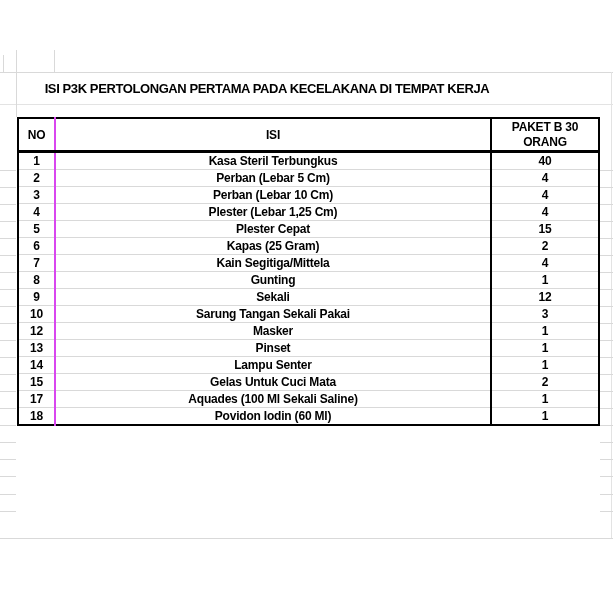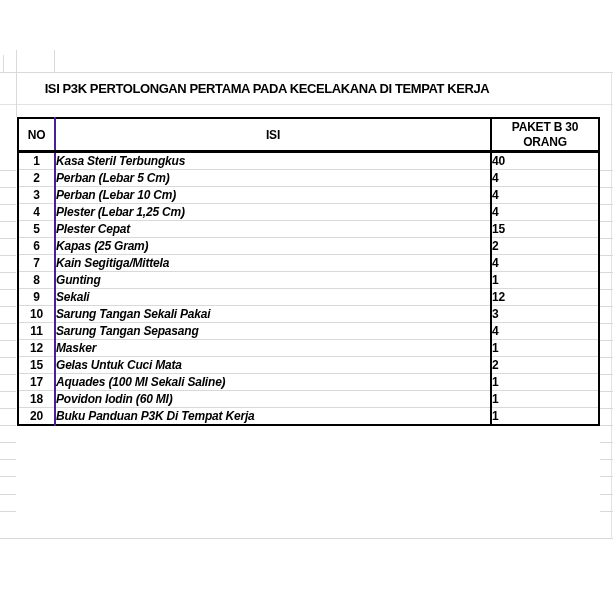--- a/index.html
+++ b/index.html
@@ -53,24 +53,24 @@
     white-space:pre-line;
     line-height:15px;
   }
   table.p3k tbody td {
     height:16px;
     line-height:16px;
     border-top:1px solid #d9d9d9;
     vertical-align:middle;
   }
   table.p3k tbody tr:first-child td { border-top:none; }
-  .b-no   { border-right:2px solid #4c1d95; text-align:center; }
+  .b-no   { border-right:2px solid #d946ef; text-align:center; }
   .b-isi  { border-right:2px solid #000; }
-  td.b-isi { padding-left:6px; text-align:left;font-style:italic; }
-  .b-qty  { }
+  td.b-isi { padding-left:6px; text-align:center; }
+  .b-qty  { text-align:center; }
 </style>
 </head>
 <body>
 
 <div class="canvas">
 
   <div class="gridline" style="left:0;   top:72px;  width:613px; height:1px;"></div>
   <div class="gridline faint" style="left:0;   top:104px; width:613px; height:1px;"></div>
   <div class="gridline" style="left:0;   top:538px; width:613px; height:1px;"></div>
   <div class="gridline" style="left:3px;   top:55px; width:1px; height:17px;"></div>
@@ -192,33 +192,38 @@
       <td class="b-isi">Sekali</td>
       <td class="b-qty">12</td>
     </tr>
 
     <tr>
       <td class="b-no">10</td>
       <td class="b-isi">Sarung Tangan Sekali Pakai</td>
       <td class="b-qty">3</td>
     </tr>
 
-    <tr>
-      <td class="b-no">11</td>
-      <td class="b-isi">Sarung Tangan Sepasang</td>
-      <td class="b-qty">4</td>
-    </tr>
 
     <tr>
       <td class="b-no">12</td>
       <td class="b-isi">Masker</td>
       <td class="b-qty">1</td>
     </tr>
 
-
+    <tr>
+      <td class="b-no">13</td>
+      <td class="b-isi">Pinset</td>
+      <td class="b-qty">1</td>
+    </tr>
+
+    <tr>
+      <td class="b-no">14</td>
+      <td class="b-isi">Lampu Senter</td>
+      <td class="b-qty">1</td>
+    </tr>
 
     <tr>
       <td class="b-no">15</td>
       <td class="b-isi">Gelas Untuk Cuci Mata</td>
       <td class="b-qty">2</td>
     </tr>
 
 
     <tr>
       <td class="b-no">17</td>
@@ -226,23 +231,18 @@
       <td class="b-qty">1</td>
     </tr>
 
     <tr>
       <td class="b-no">18</td>
       <td class="b-isi">Povidon Iodin (60 Ml)</td>
       <td class="b-qty">1</td>
     </tr>
 
 
-    <tr>
-      <td class="b-no">20</td>
-      <td class="b-isi">Buku Panduan P3K Di Tempat Kerja</td>
-      <td class="b-qty">1</td>
-    </tr>
 
 
   </tbody>
   </table>
 
 </div>
 
 </body></html>

